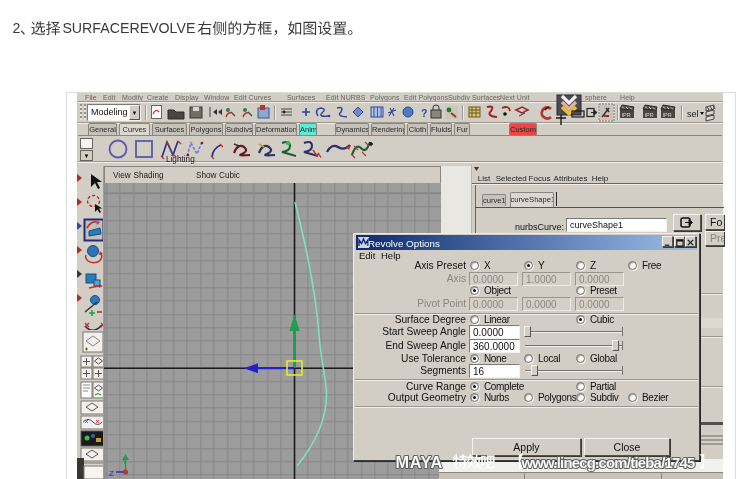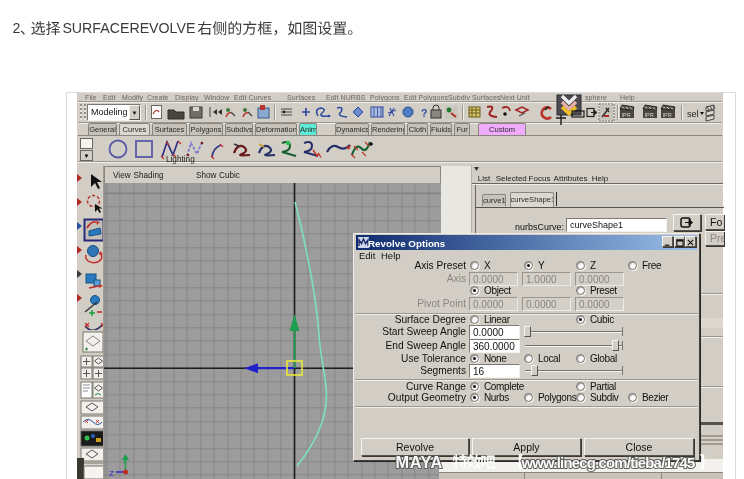--- a/index.html
+++ b/index.html
@@ -136,21 +136,21 @@
     <div class="tab" style="left:152px;top:123px;width:35px;background:#c6c2ba">Surfaces</div>
     <div class="tab" style="left:189px;top:123px;width:34px;background:#c6c2ba">Polygons</div>
     <div class="tab" style="left:225px;top:123px;width:28px;background:#c6c2ba">Subdivs</div>
     <div class="tab" style="left:255px;top:123px;width:42px;background:#c6c2ba">Deformation</div>
     <div class="tab" style="left:299px;top:123px;width:18px;background:#5eead4">Animation</div>
     <div class="tab" style="left:335px;top:123px;width:34px;background:#c6c2ba">Dynamics</div>
     <div class="tab" style="left:371px;top:123px;width:34px;background:#c6c2ba">Rendering</div>
     <div class="tab" style="left:407px;top:123px;width:21px;background:#c6c2ba">Cloth</div>
     <div class="tab" style="left:430px;top:123px;width:22px;background:#c6c2ba">Fluids</div>
     <div class="tab" style="left:454px;top:123px;width:16px;background:#c6c2ba">Fur</div>
-    <div class="tab" style="left:478px;top:123px;width:48px;background:#f0abfc">Custom</div>
+    <div class="tab" style="left:509px;top:123px;width:28px;background:#ef4444">Custom</div>
     <div class="a" style="left:78px;top:134.5px;width:644px;height:1px;background:#8a857d"></div>
     <svg class="a" style="left:77px;top:135px" width="646" height="27" viewBox="77 135 646 27">
       <circle cx="118" cy="149" r="8.5" fill="none" stroke="#5a5aa8" stroke-width="1.8"></circle>
       <rect x="136" y="141" width="16" height="16" fill="none" stroke="#5a5aa8" stroke-width="1.8"></rect>
       <path d="M162 157 l5 -15 6 13 5 -14" stroke="#303080" stroke-width="1.7" fill="none"></path>
       <path d="M161 156 l3 3 m2 -17 l3 3 m4 9 l3 3 m2 -16 l3 3" stroke="#c03028" stroke-width="1.2"></path>
       <path d="M187 156 l4 -13 6 11 5 -12" stroke="#7a7ad0" stroke-width="1.7" fill="none" stroke-dasharray="3 1.5"></path>
       <circle cx="188" cy="155" r="1.3" fill="#802020"></circle>
       <circle cx="202" cy="143" r="1.3" fill="#802020"></circle>
       <path d="M212 157 q1 -9 9 -12" stroke="#303080" stroke-width="1.7" fill="none"></path>
@@ -300,21 +300,21 @@
     <div class="gro" style="left:701px;top:336px;width:22px"></div>
     <div class="gro" style="left:701px;top:386px;width:22px"></div>
     <div class="a" style="left:701px;top:422px;width:22px;height:3px;background:#55524c"></div>
     <div class="a" style="left:701px;top:435px;width:22px;height:12px;background-image:repeating-linear-gradient(to bottom,#a09b93 0 2px,transparent 2px 4px)"></div>
     <div class="a" style="left:353px;top:233px;width:347px;height:228px;background:#d2cec6;border:1px solid;border-color:#efede8 #40403c #40403c #efede8;box-shadow:1px 1px 0 #2a2a28"></div>
     <div class="a" style="left:356px;top:235px;width:341px;height:15px;background:linear-gradient(90deg,#0c2a6e,#9cc0ea)"></div>
     <svg class="a" style="left:358px;top:237px" width="11" height="11" viewBox="0 0 11 11">
       <rect width="11" height="11" fill="#cdd6e8"></rect>
       <path d="M1 9 L1 3 L3.5 6.5 L5.5 2 L7.5 6.5 L10 3 L10 9" fill="none" stroke="#1a2a6a" stroke-width="1.4"></path>
     </svg>
-    <div class="a" style="left:368px;top:238px;font-size:9.8px;font-weight:bold;color:#fff">Revolve Options</div>
+    <div class="a" style="left:368px;top:238px;font-size:9.8px;font-weight:normal;color:#fff">Revolve Options</div>
     <div class="btn" style="left:662px;top:236px;width:11px;height:11px"><svg width="9" height="9" viewBox="0 0 10 10">
         <path d="M2 8 h5" stroke="#111" stroke-width="1.3" fill="none"></path>
       </svg></div>
     <div class="btn" style="left:674px;top:236px;width:11px;height:11px"><svg width="9" height="9" viewBox="0 0 10 10">
         <path d="M2 2 h7 v7 h-7 z M2 3.2 h7" stroke="#111" stroke-width="1.3" fill="none"></path>
       </svg></div>
     <div class="btn" style="left:685px;top:236px;width:11px;height:11px"><svg width="9" height="9" viewBox="0 0 10 10">
         <path d="M2 2 l6 6 M8 2 l-6 6" stroke="#111" stroke-width="1.3" fill="none"></path>
       </svg></div>
     <div class="a" style="left:359px;top:250px;font-size:9.5px;color:#111">Edit</div>
@@ -377,23 +377,22 @@
     <div class="flab" style="left:316px;top:392px;width:150px;color:#111">Output Geometry</div>
     <div class="rad on" style="left:470px;top:393px"></div>
     <div class="rlab" style="left:484px;top:392px;color:#111">Nurbs</div>
     <div class="rad" style="left:524px;top:393px"></div>
     <div class="rlab" style="left:538px;top:392px;color:#111">Polygons</div>
     <div class="rad" style="left:576px;top:393px"></div>
     <div class="rlab" style="left:590px;top:392px;color:#111">Subdiv</div>
     <div class="rad" style="left:628px;top:393px"></div>
     <div class="rlab" style="left:642px;top:392px;color:#111">Bezier</div>
     <div class="gro" style="left:355px;top:406px;width:343px"></div>
-    <div class="btn" style="left:361px;top:438px;width:108px;height:18px;line-height:17px">Revolve</div>
     <div class="btn" style="left:472px;top:438px;width:109px;height:18px;line-height:17px">Apply</div>
-    <div class="btn" style="left:584px;top:438px;width:110px;height:18px;line-height:17px">Close</div>
+    <div class="btn" style="left:584px;top:438px;width:86px;height:18px;line-height:17px">Close</div>
     <svg class="a" style="left:552px;top:93px" width="45" height="35" viewBox="0 0 45 35">
 <rect x="5" y="2" width="24" height="20" fill="#4c4a52" stroke="#2a2a30"></rect>
 <path d="M10 3 L17 10 L24 3" fill="none" stroke="#f0f0f0" stroke-width="3.2"></path>
 <path d="M10 9 L17 16 L24 9" fill="none" stroke="#e8b0a8" stroke-width="3.2"></path>
 <path d="M10 14 L17 20.5 L24 14" fill="none" stroke="#f0c028" stroke-width="3.6"></path>
 <path d="M9 22 v10 M4 25 h10" stroke="#1a1a1a" stroke-width="1.4"></path>
 <rect x="20" y="18" width="12" height="6" fill="none" stroke="#1a1a1a" stroke-width="1.2"></rect>
 </svg>
     <svg width="744" height="479" viewBox="0 0 744 479" style="position:absolute;left:0;top:0;z-index:50" fill="#ffffff" stroke="#5a5a58" stroke-width="2.1" paint-order="stroke" stroke-linejoin="round" opacity="0.95">
       <text x="395.5" y="467.5" font-family="Liberation Sans" font-weight="bold" font-size="16.3px" letter-spacing="0.6">MAYA</text>

